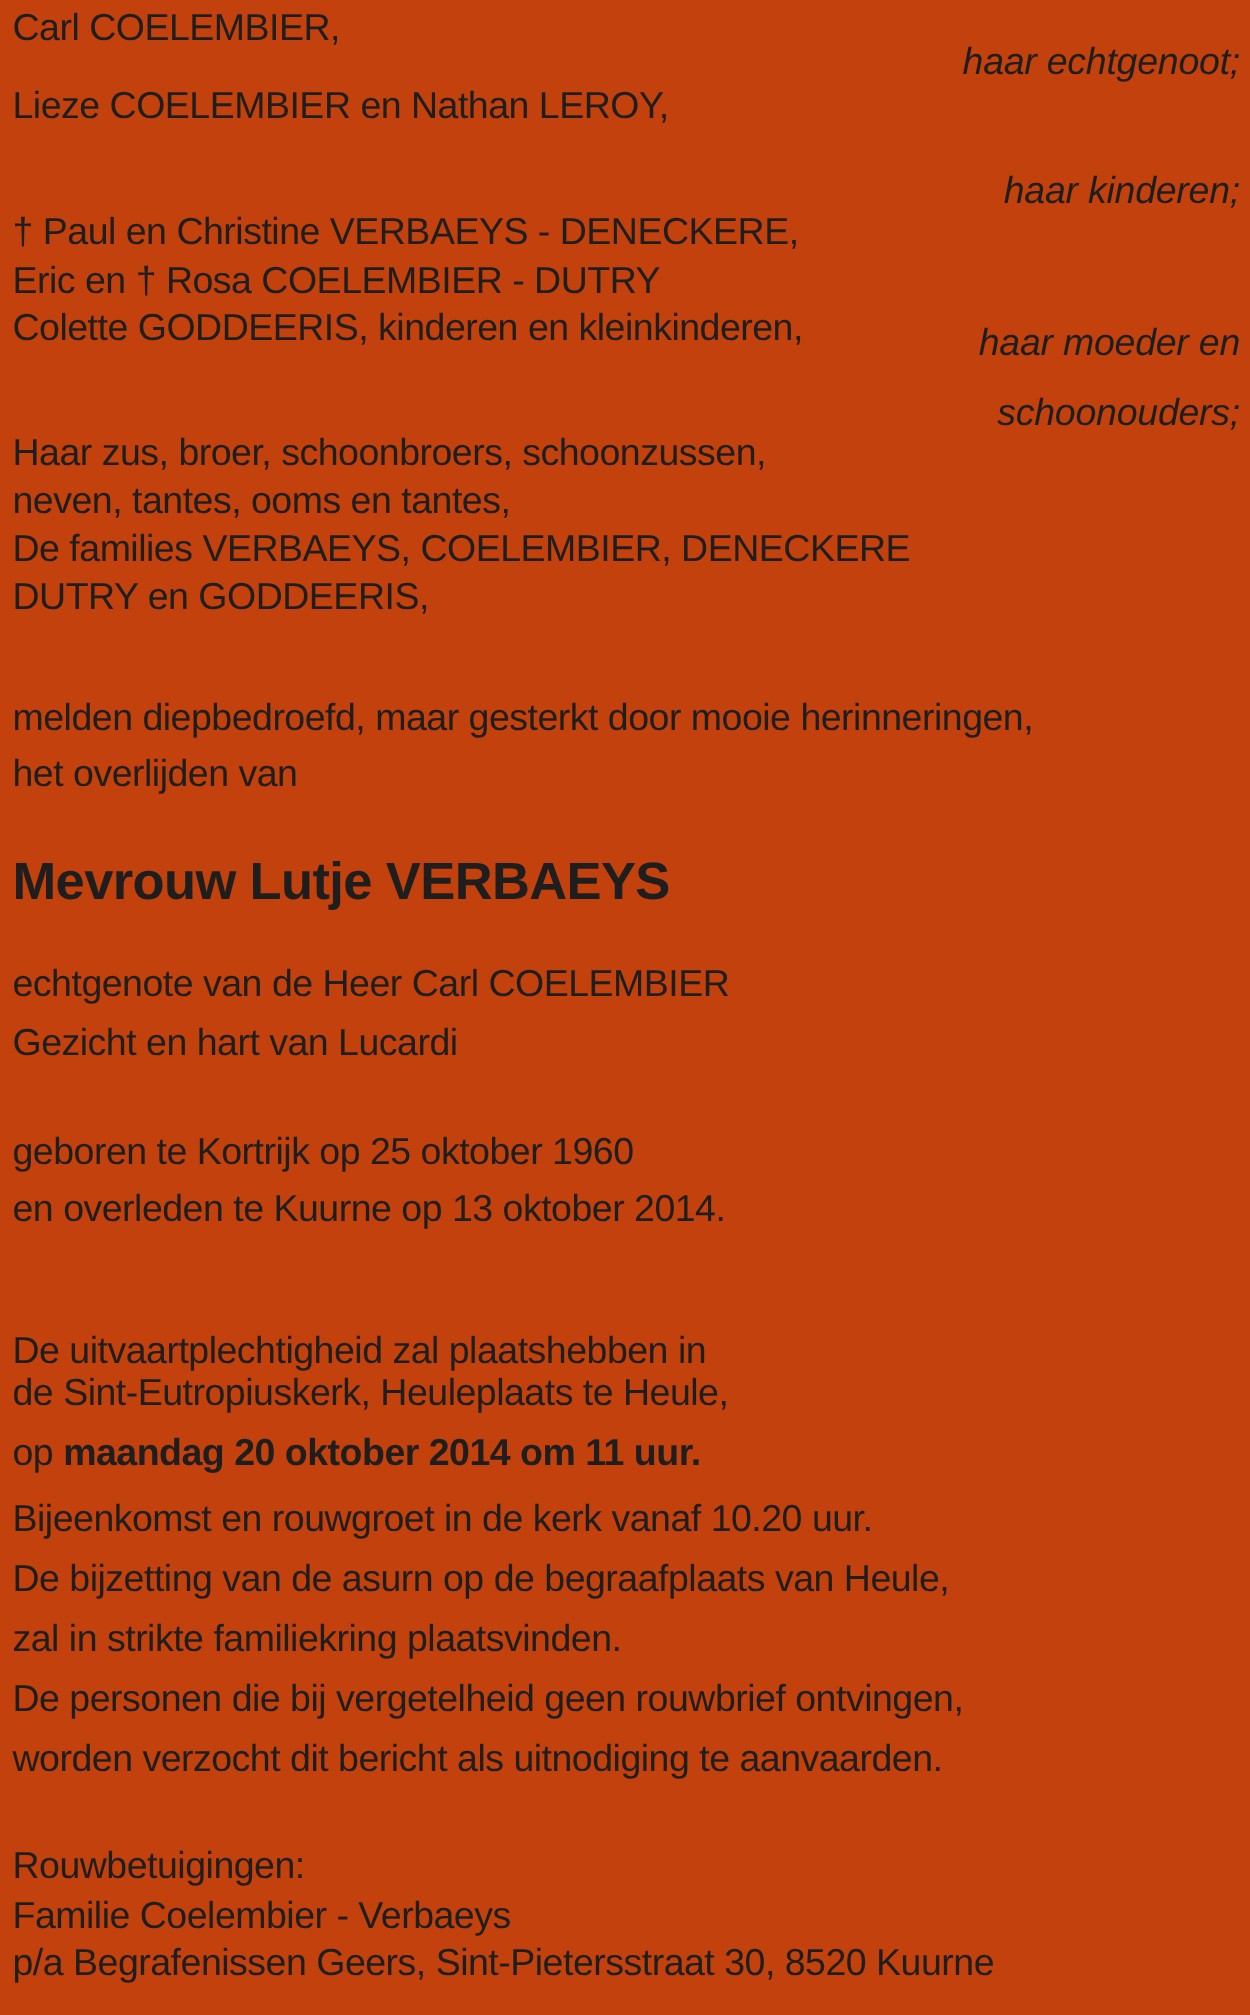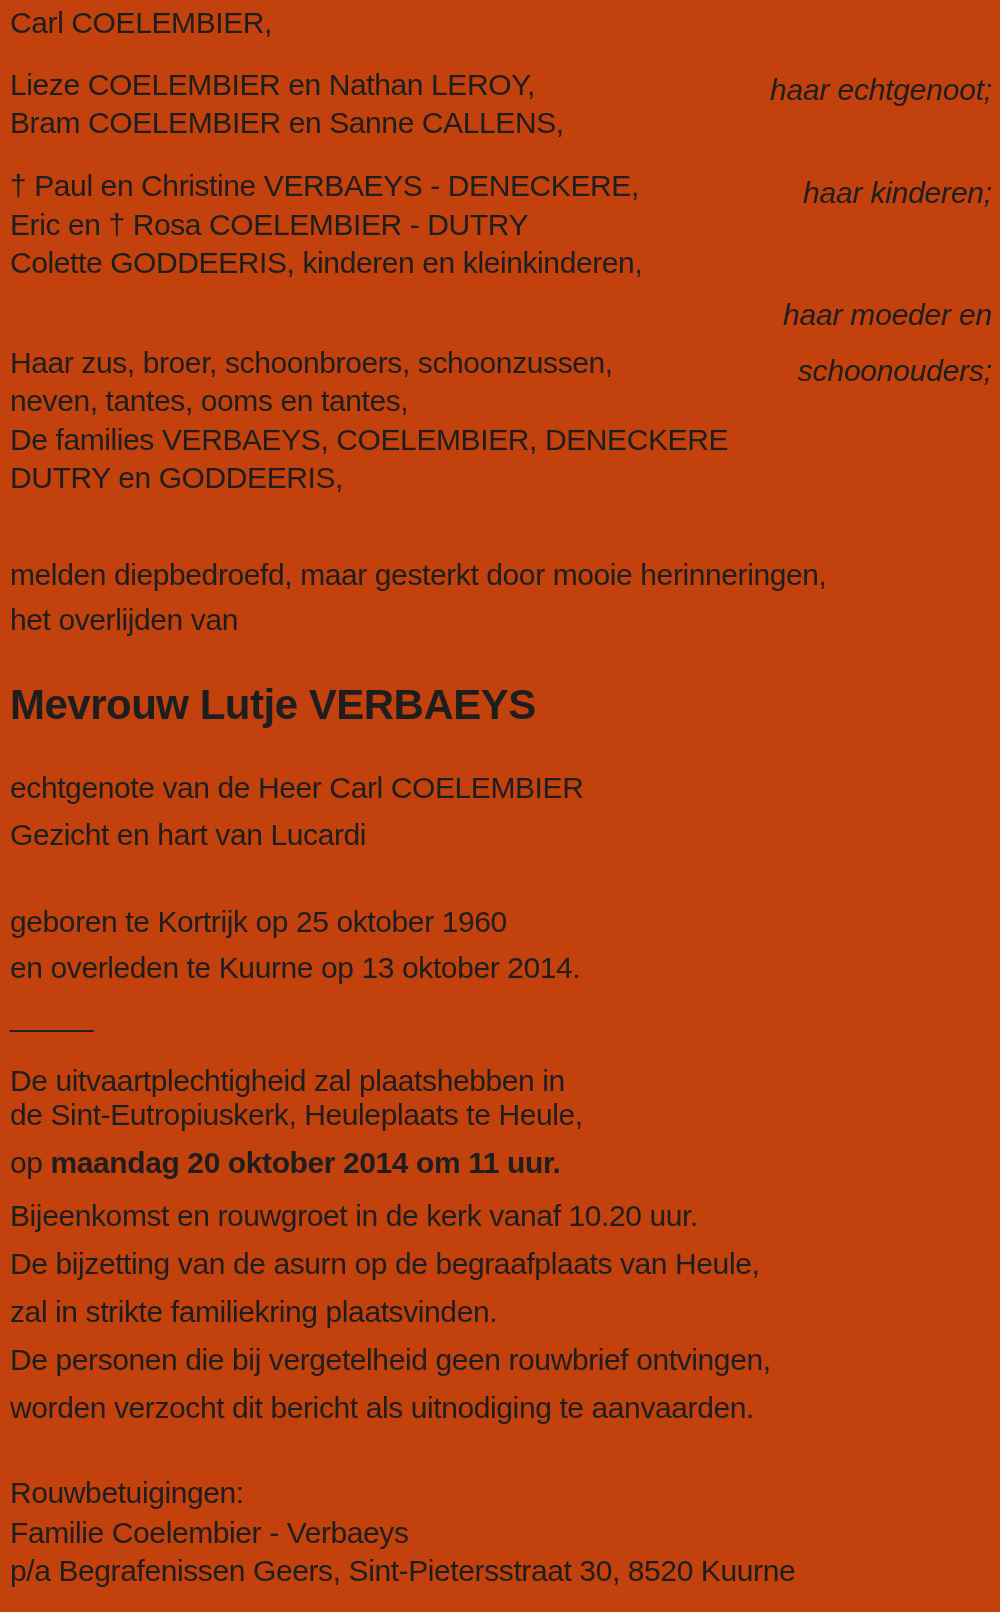--- a/index.html
+++ b/index.html
@@ -23,21 +23,20 @@
     font-size: 30px;
     line-height: 38px;
     letter-spacing: -0.4px;
     white-space: nowrap;
     color: #1e1e1e;
   }
   .line.right {
     text-align: right;
     font-style: italic;
     letter-spacing: -0.2px;
-    margin-top: 40px;
   }
   .line.title {
     font-size: 42px;
     line-height: 48px;
     font-weight: bold;
     letter-spacing: -0.5px;
   }
   .line .bold {
     font-weight: bold;
     margin-top: 20px;
@@ -48,21 +47,20 @@
 </style>
 </head>
 <body>
 
 <div class="page">
 
   <div class="line" style="top:4px">Carl COELEMBIER,</div>
   <div class="line right" style="top:31px">haar echtgenoot;</div>
 
   <div class="line" style="top:66px">Lieze COELEMBIER en Nathan LEROY,</div>
-  <div class="line" style="top:104px">Bram COELEMBIER en Sanne CALLENS,</div>
   <div class="line right" style="top:134px">haar kinderen;</div>
 
   <div class="line" style="top:167px">† Paul en Christine VERBAEYS - DENECKERE,</div>
   <div class="line" style="top:206px">Eric en † Rosa COELEMBIER - DUTRY</div>
   <div class="line" style="top:244px">Colette GODDEERIS, kinderen en kleinkinderen,</div>
   <div class="line right" style="top:256px">haar moeder en</div>
   <div class="line right" style="top:312px">schoonouders;</div>
 
   <div class="line" style="top:344px">Haar zus, broer, schoonbroers, schoonzussen,</div>
   <div class="line" style="top:382px">neven, tantes, ooms en tantes,</div>
@@ -73,21 +71,20 @@
   <div class="line" style="top:601px">het overlijden van</div>
 
   <div class="line title" style="top:681px">Mevrouw Lutje VERBAEYS</div>
 
   <div class="line" style="top:769px">echtgenote van de Heer Carl COELEMBIER</div>
   <div class="line" style="top:816px">Gezicht en hart van Lucardi</div>
 
   <div class="line" style="top:903px">geboren te Kortrijk op 25 oktober 1960</div>
   <div class="line" style="top:949px">en overleden te Kuurne op 13 oktober 2014.</div>
 
-  <div class="line sep" style="top:997px">_____</div>
 
   <div class="line" style="top:1062px">De uitvaartplechtigheid zal plaatshebben in</div>
   <div class="line" style="top:1096px">de Sint-Eutropiuskerk, Heuleplaats te Heule,</div>
 
   <div class="line" style="top:1144px"><span>op </span><span class="bold">maandag 20 oktober 2014 om 11 uur.</span></div>
 
   <div class="line" style="top:1197px">Bijeenkomst en rouwgroet in de kerk vanaf 10.20 uur.</div>
   <div class="line" style="top:1245px">De bijzetting van de asurn op de begraafplaats van Heule,</div>
   <div class="line" style="top:1293px">zal in strikte familiekring plaatsvinden.</div>
   <div class="line" style="top:1341px">De personen die bij vergetelheid geen rouwbrief ontvingen,</div>

